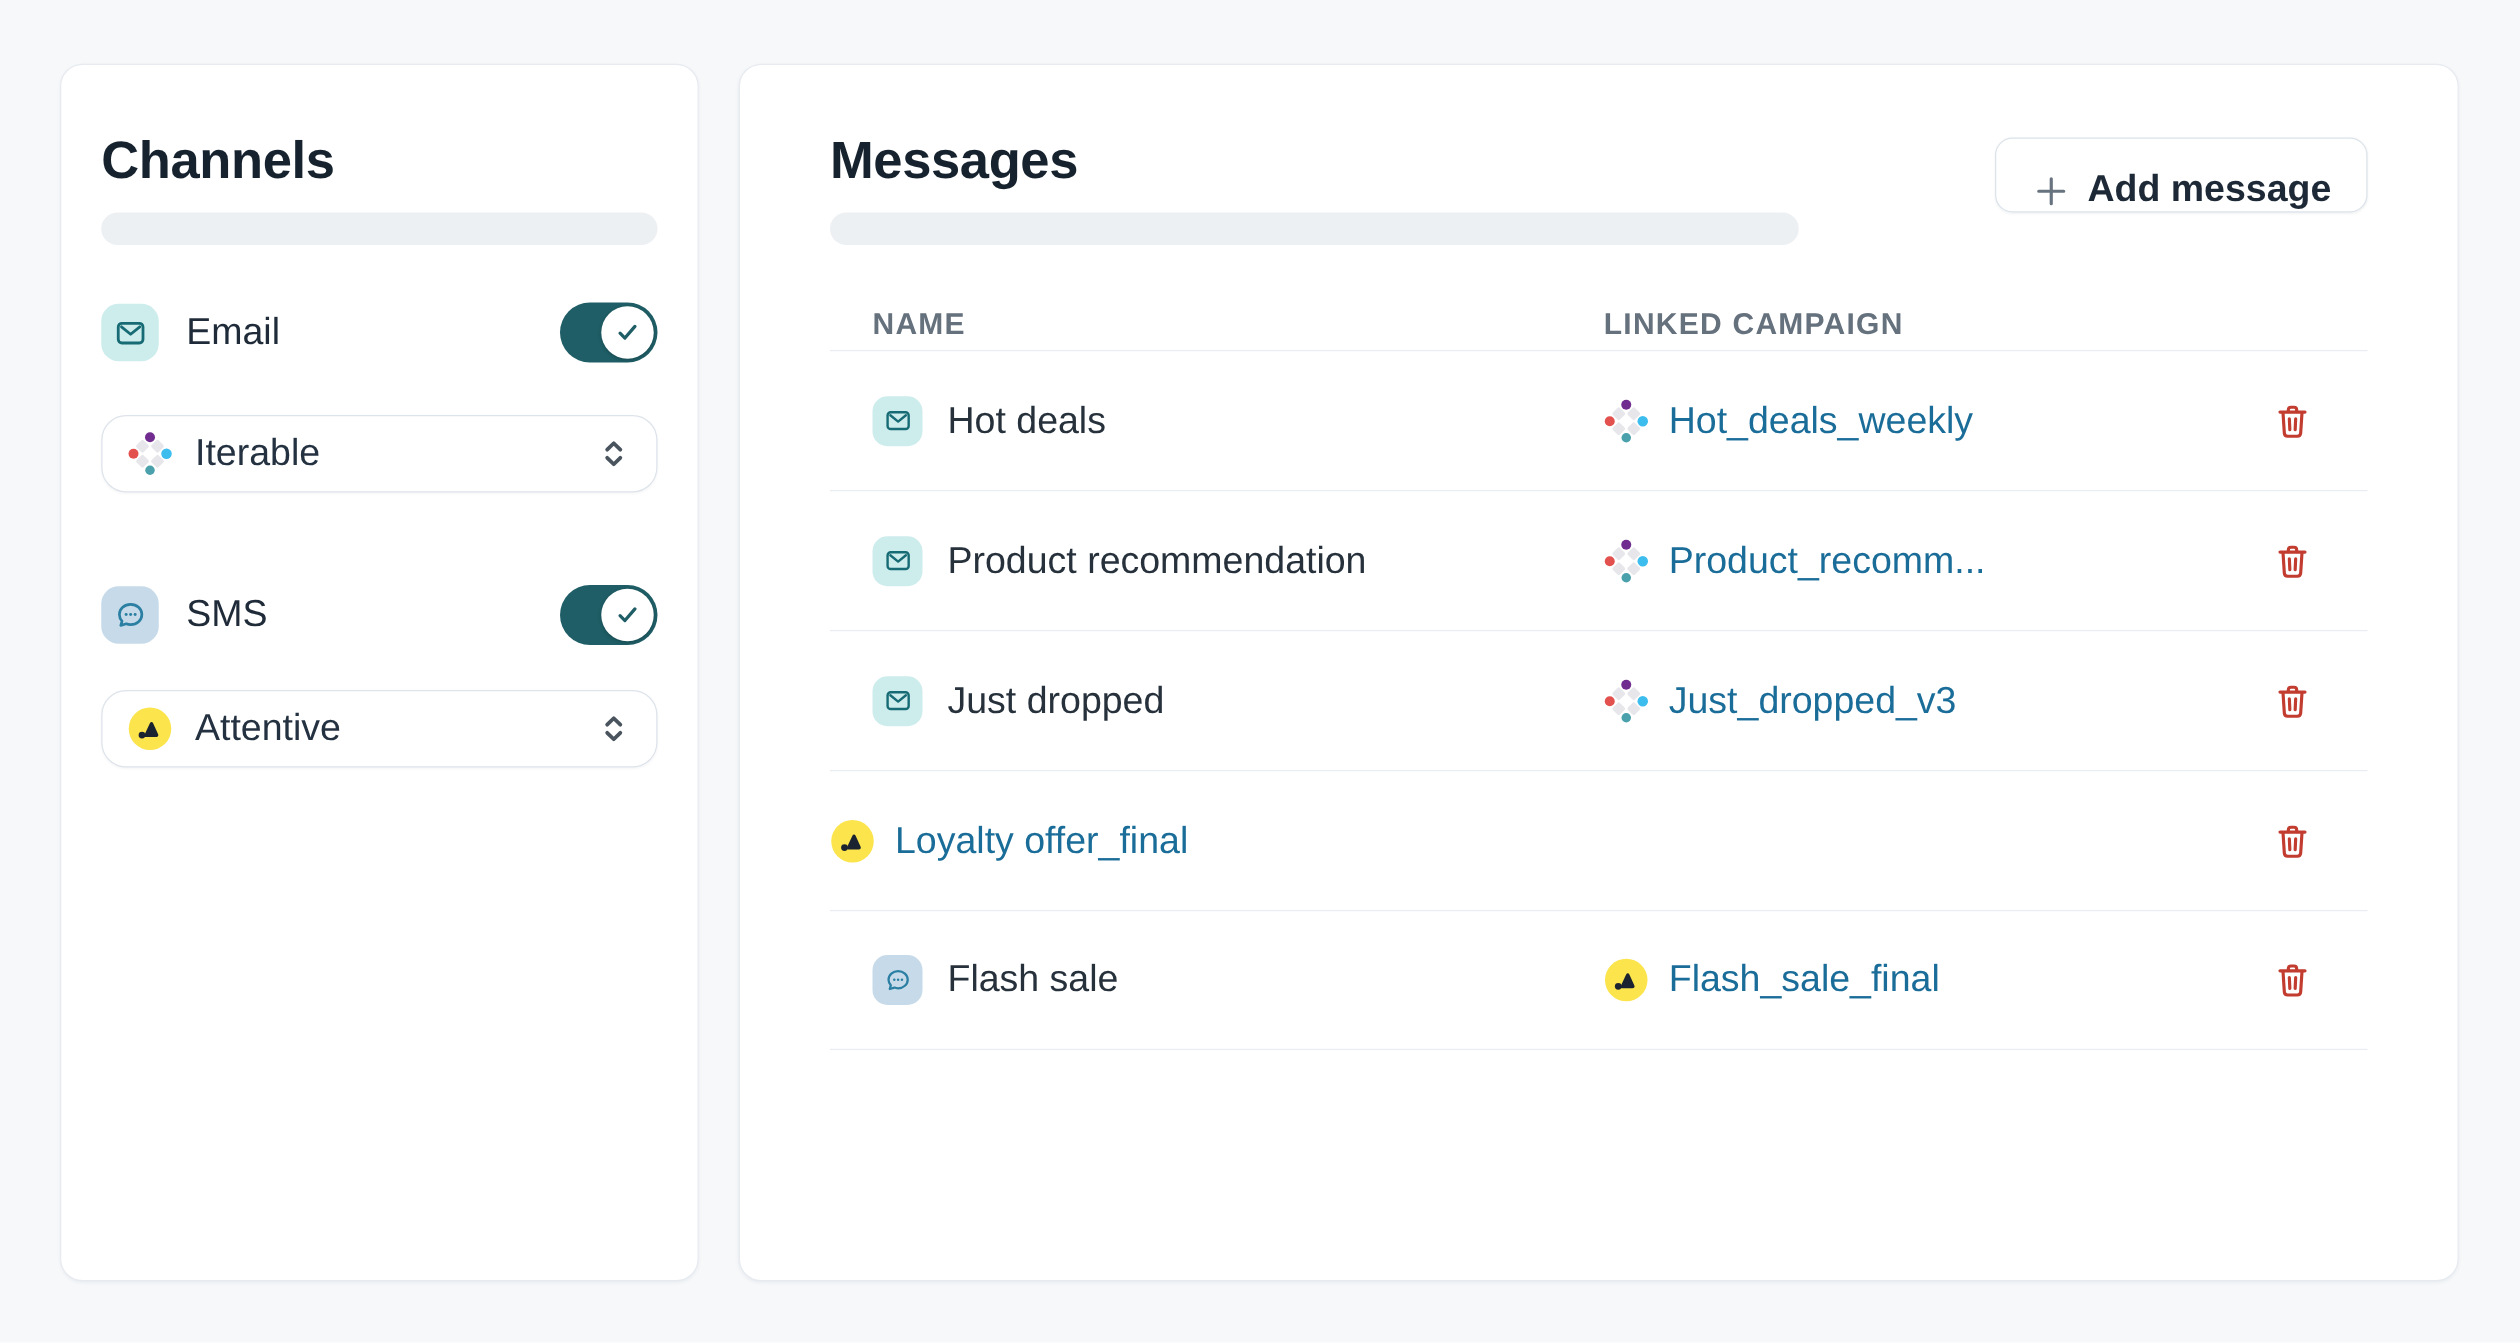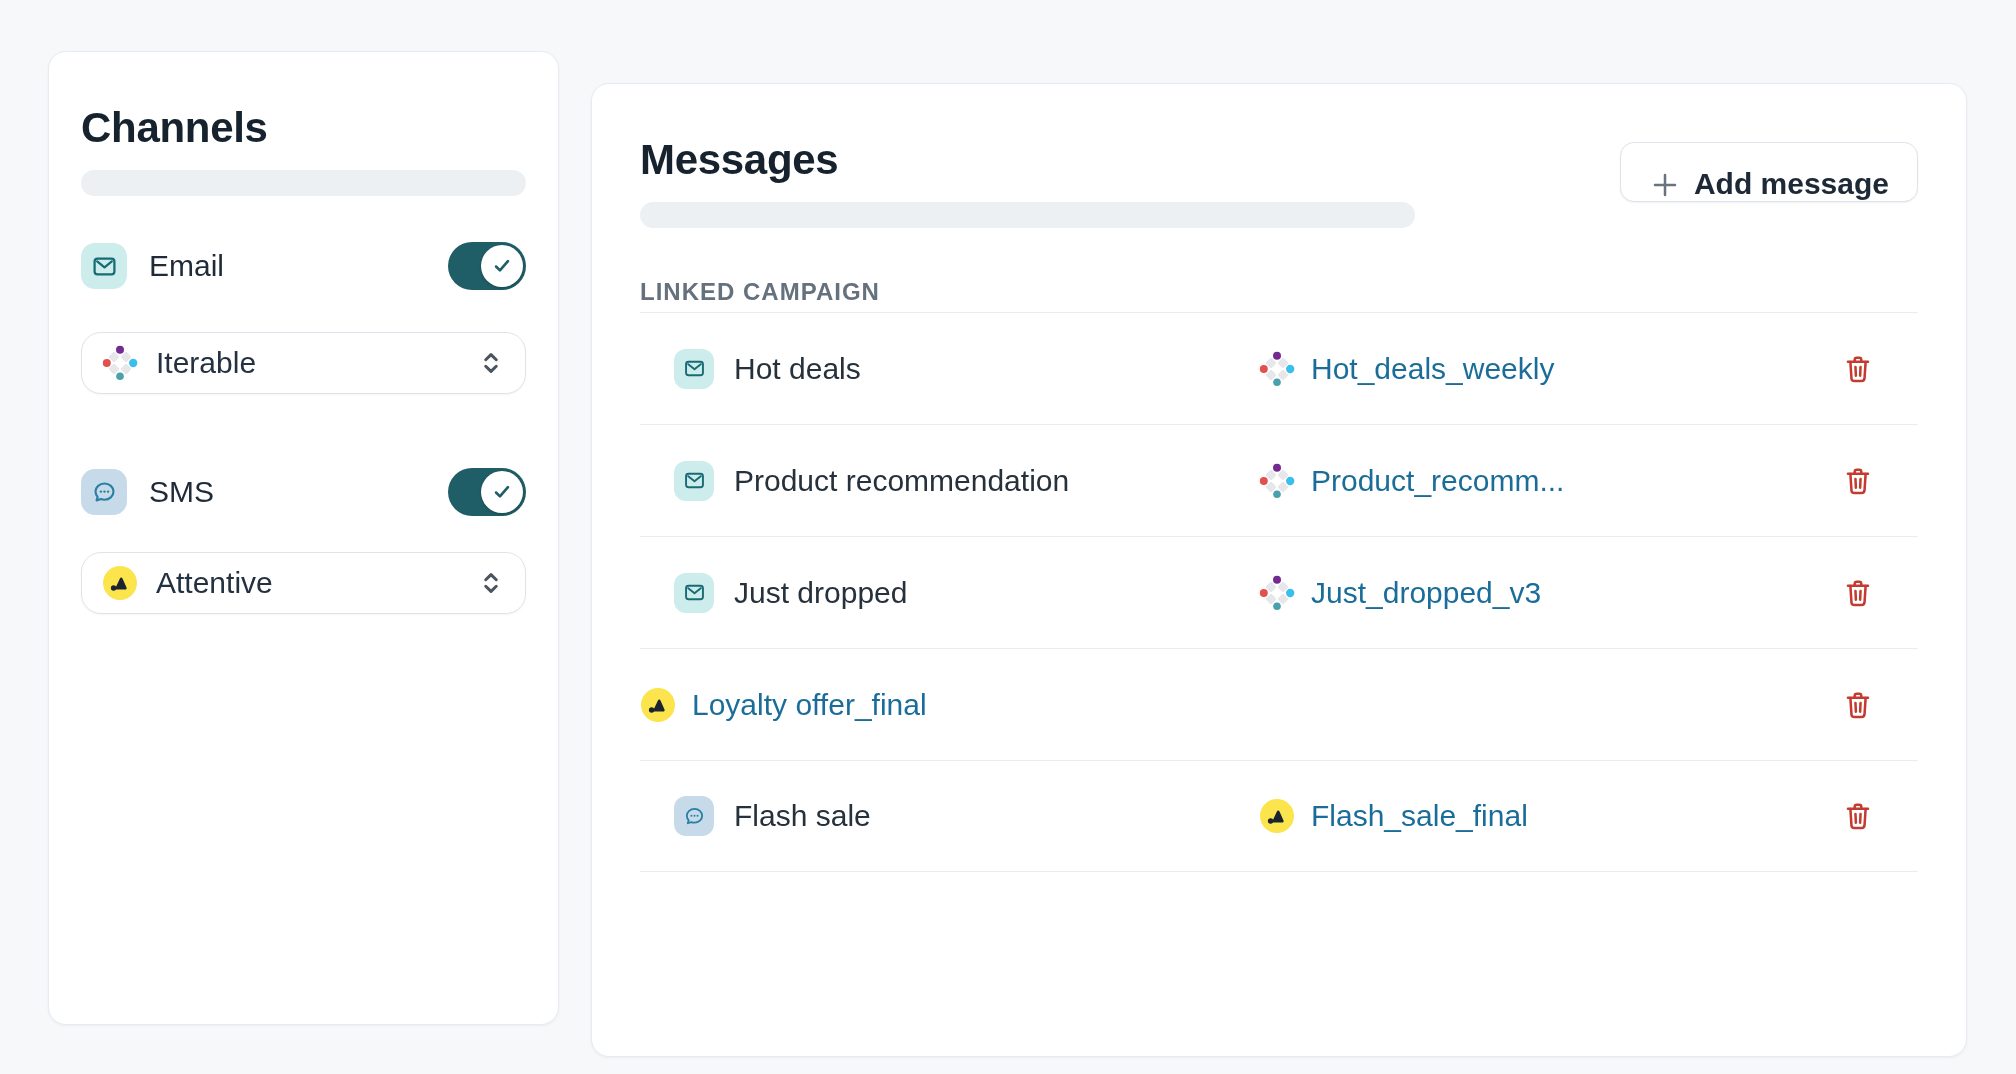--- a/index.html
+++ b/index.html
@@ -6,21 +6,21 @@
   html,body { width:2016px; height:1074px; }
   body { background:#f6f8fa; font-family:"Liberation Sans", sans-serif; color:#1f2b38; }
   .stage { position:relative; width:2016px; height:1074px; overflow:hidden; }
 
   .panel {
     position:absolute; top:51px; height:974px; background:#ffffff;
     border:1.5px solid #e7ebf0; border-radius:18px;
     box-shadow:0 1px 3px rgba(23,37,56,.05);
   }
   .panel-channels { left:48px;  width:511px;  padding:0 32px; }
-  .panel-messages { left:591px; width:1376px; padding:0 48px;margin-top:32px; }
+  .panel-messages { left:591px; width:1376px; padding:0 72px; }
 
   .panel-title { margin-top:50px; font-size:42px; line-height:52px; font-weight:600; color:#16232e; letter-spacing:-0.3px; }
   .skeleton { margin-top:16px; height:26px; border-radius:13px; background:#edf0f3; }
   .skeleton.full { width:100%; }
   .skeleton.msg  { width:775px; }
 
   
   .channel-row { display:flex; align-items:center; }
   .channel-row.email { margin-top:46px;align-items:center; }
   .channel-row.sms   { margin-top:74px; }
@@ -162,20 +162,21 @@
       <button class="add-btn">
         <svg viewBox="0 0 24 24">
             <path d="M12 4.5v15M4.5 12h15" stroke="currentColor" stroke-width="1.9" fill="none" stroke-linecap="round"></path>
           </svg>
         <span>Add message</span>
       </button>
     </div>
 
     <div class="table">
       <div class="thead">
+        <div class="col-name">NAME</div>
         <div class="col-campaign">LINKED CAMPAIGN</div>
       </div>
 
       <div class="trow">
         <div class="col-name">
           <span class="chip chip-sm chip-email">
             <svg viewBox="0 0 24 24">
                 <rect x="3.2" y="5" width="17.6" height="14" rx="2.6" fill="none" stroke="currentColor" stroke-width="2"></rect>
                 <path d="M5.5 7.5 12 12.8l6.5-5.3" fill="none" stroke="currentColor" stroke-width="2" stroke-linecap="round" stroke-linejoin="round"></path>
               </svg>

